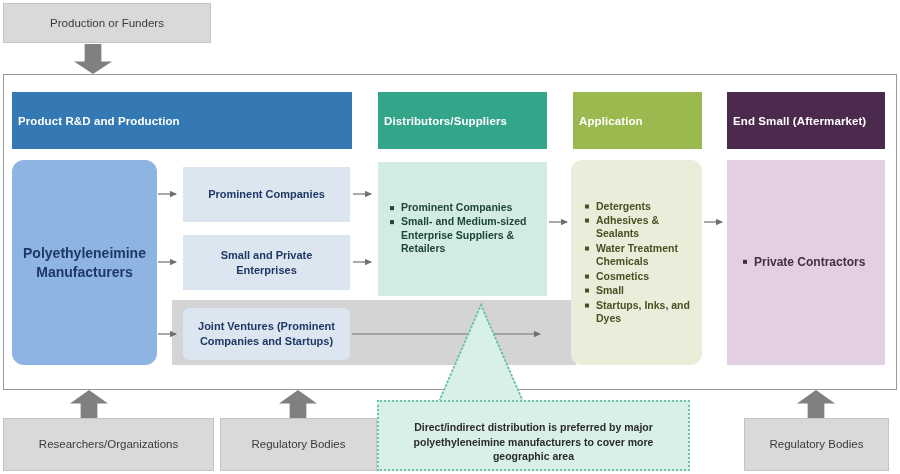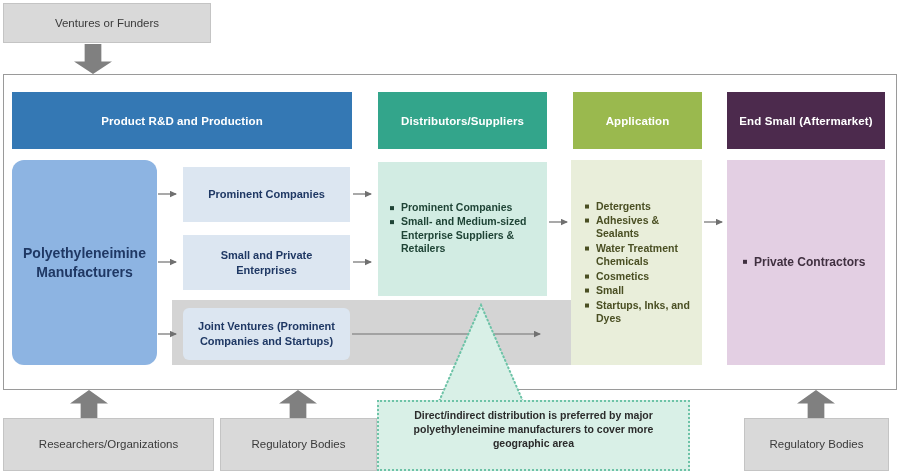--- a/index.html
+++ b/index.html
@@ -42,21 +42,21 @@
   }
 
   
   .frame {
     border: 1px solid #9a9a9a;
     background: #ffffff;
   }
 
   
   .colhead {
-    display: flex; align-items: center; justify-content: center;
+    display: flex; align-items: center; 
     text-align: center;
     color: #ffffff;
     font-size: 11.5px;
     font-weight: 600;
     letter-spacing: .1px;
     padding: 0 6px;
   }
   .panel-center {
     display: flex; align-items: center; justify-content: center;
     text-align: center;
@@ -136,36 +136,36 @@
   .connectors {
     position: absolute; left: 0; top: 0;
     width: 900px; height: 474px;
     pointer-events: none;
   }
 
   
   .callout {
     background: #d9f0e7;
     border: 2px dotted #6dc3a7;
-    display: flex; align-items: flex-start; justify-content: center;
+    display: flex; align-items: flex-end; justify-content: center;
     text-align: center;
     color: #2b2b2b;
     font-size: 10.5px;
     font-weight: 600;
     line-height: 1.35;
     padding: 6px 18px;
   }
 </style>
 </head>
 <body>
 
 <div class="canvas">
 
   <div class="abs extbox" style="left:3px; top:3px; width:208px; height:40px;">
-    <span>Ventures or Funders</span>
+    <span>Production or Funders</span>
   </div>
 
   <div class="abs arrow-down" style="left:74px; top:44px; width:38px; height:30px;"></div>
 
   <div class="abs frame" style="left:3px; top:74px; width:894px; height:316px;"></div>
 
   <div class="abs colhead" style="left:12px; top:92px; width:340px; height:57px; background:#3478b4;">
     <span>Product R&amp;D and Production</span>
   </div>
 
@@ -199,21 +199,21 @@
     <span>Joint Ventures (Prominent Companies and Startups)</span>
   </div>
 
   <div class="abs dist-panel" style="left:378px; top:162px; width:169px; height:134px;">
     <ul class="bullets dist-list">
       <li>Prominent Companies</li>
       <li>Small- and Medium-sized Enterprise Suppliers &amp; Retailers</li>
     </ul>
   </div>
 
-  <div class="abs app-panel" style="left:571px; top:160px; width:131px; height:205px;">
+  <div class="abs app-panel" style="left:571px; top:160px; width:131px; height:205px;border-radius:11px;">
     <ul class="bullets app-list">
       <li>Detergents</li>
       <li>Adhesives &amp; Sealants</li>
       <li>Water Treatment Chemicals</li>
       <li>Cosmetics</li>
       <li>Small</li>
       <li>Startups, Inks, and Dyes</li>
     </ul>
   </div>
 

